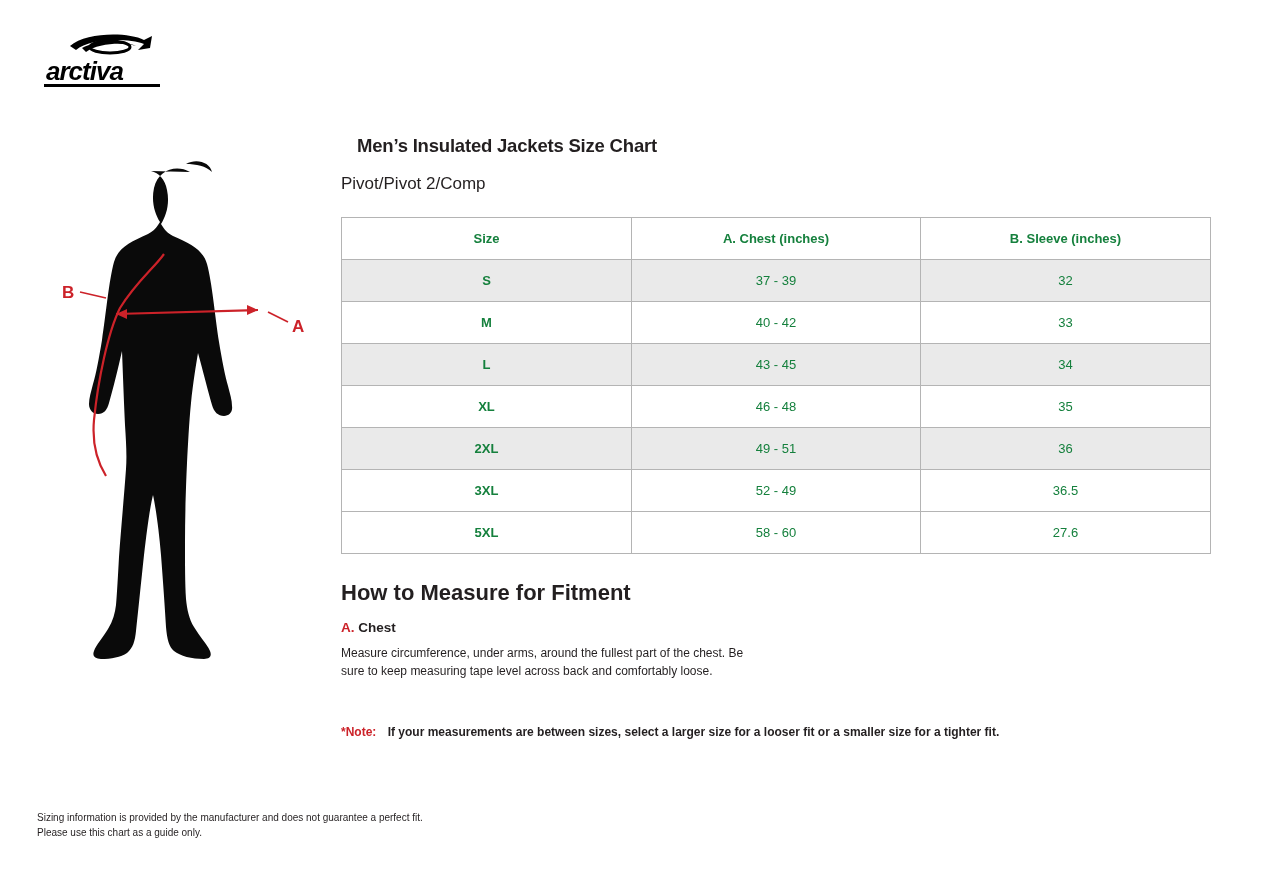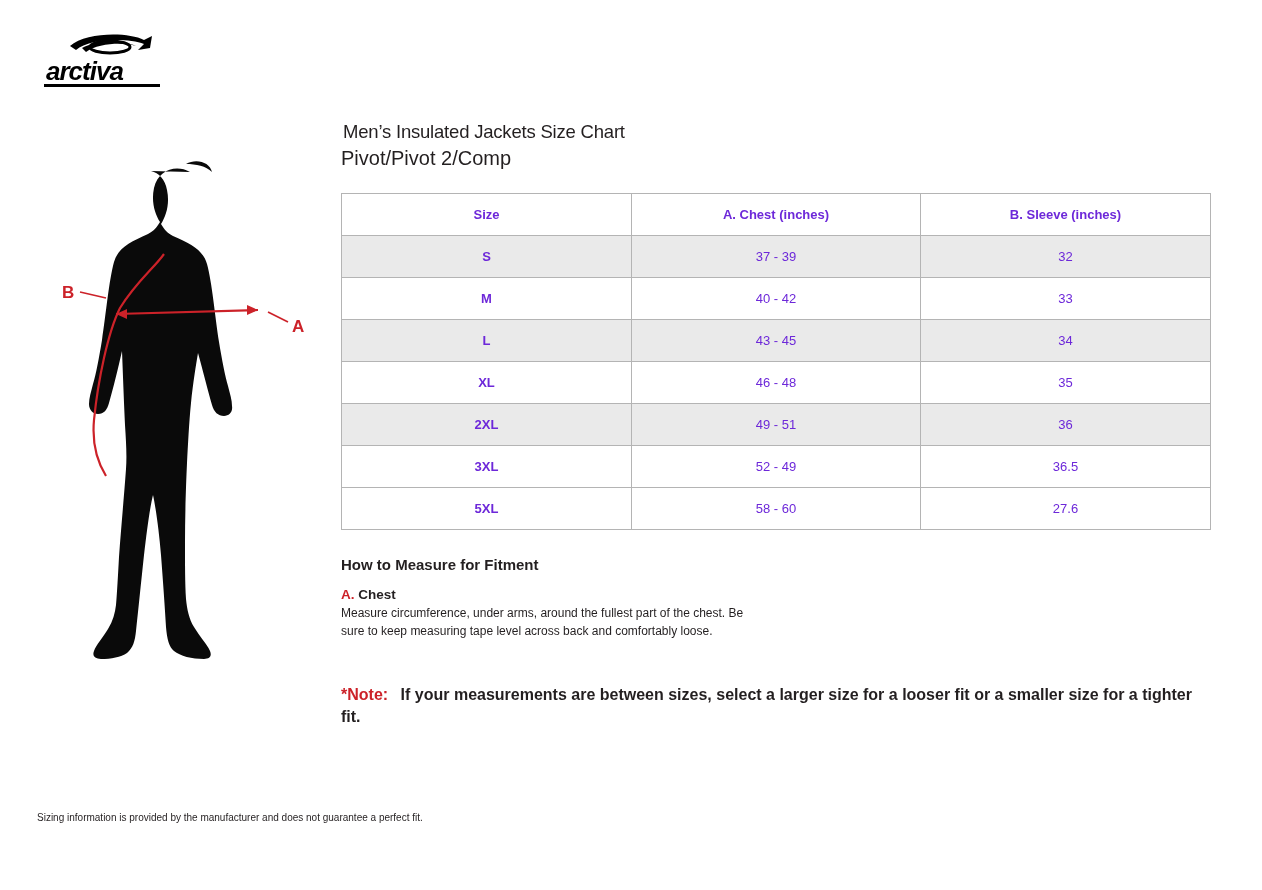--- a/index.html
+++ b/index.html
@@ -36,103 +36,103 @@
 
   
   #chart-block {
     position: absolute;
     left: 341px;
     top: 118px;
     width: 870px;
   }
   #chart-title {
     font-size: 18.5px;
-    font-weight: normal;
+    font-weight: bold;
     letter-spacing: -0.2px;
     color: #231f20;
-    margin: 2px;
+    margin: 16px;
     line-height: 1.25;
   }
   #chart-subtitle {
-    font-size: 20px;
+    font-size: 17px;
     font-weight: normal;
     color: #231f20;
     margin: 1px 0 0 0;
     line-height: 1.3;
   }
 
   table.size-table {
     border-collapse: collapse;
     margin-top: 22px;
     width: 869px;
     table-layout: fixed;
   }
   table.size-table th,
   table.size-table td {
     border: 1px solid #b4b4b4;
     height: 41px;
     text-align: center;
     vertical-align: middle;
     font-size: 13px;
-    color: #6d28d9;
+    color: #15803d;
     padding: 0;
   }
   table.size-table th {
     font-weight: bold;
     background: #ffffff;
   }
   table.size-table tbody tr.alt td {
     background: #eaeaea;
   }
   table.size-table td.size-cell {
     font-weight: bold;
   }
   col.c-size  { width: 290px; }
   col.c-chest { width: 289px; }
   col.c-sleeve{ width: 290px; }
 
   
   #how-title {
-    font-size: 15px;
+    font-size: 22px;
     font-weight: bold;
     margin: 26px 0 4px 0;
     color: #231f20;
   }
   #cols {
     display: flex;
     margin-top: 14px;
   }
   .col {
     width: 452px;
     padding-right: 12px;
     box-sizing: border-box;
   }
   .col:last-child { padding-right: 0; width: 420px; }
   .col-head {
     font-size: 13.5px;
     font-weight: bold;
-    margin-bottom: 3px;
+    margin-bottom: 10px;
   }
   .col-head .marker {
     color: #cc2229;
     font-weight: bold;
   }
   .col-head .label {
     color: #231f20;
     font-weight: bold;
   }
   .col-body {
     font-size: 12px;
     line-height: 1.45;
     color: #231f20;
   }
 
   #note {
     margin-top: 44px;
-    font-size: 16px;
+    font-size: 12px;
     line-height: 1.4;
   }
   #note .note-label {
     color: #cc2229;
     font-weight: bold;
   }
   #note .note-text {
     color: #231f20;
     font-weight: bold;
     margin-left: 8px;
@@ -315,13 +315,14 @@
 
   <div id="note">
     <span class="note-label">*Note:</span>
     <span class="note-text">If your measurements are between sizes, select a larger size for a looser fit or a smaller size for a tighter fit.</span>
   </div>
 
 </div>
 
 <div id="footer">
   <div>Sizing information is provided by the manufacturer and does not guarantee a perfect fit.</div>
+  <div>Please use this chart as a guide only.</div>
 </div>
 
 </body></html>

